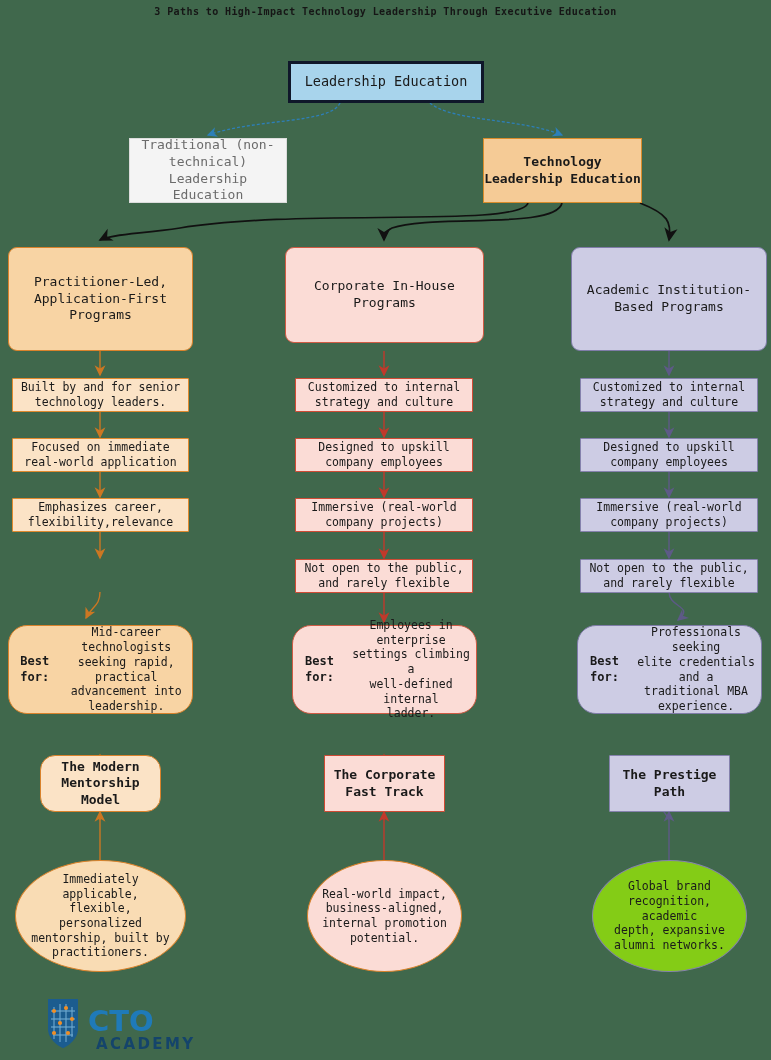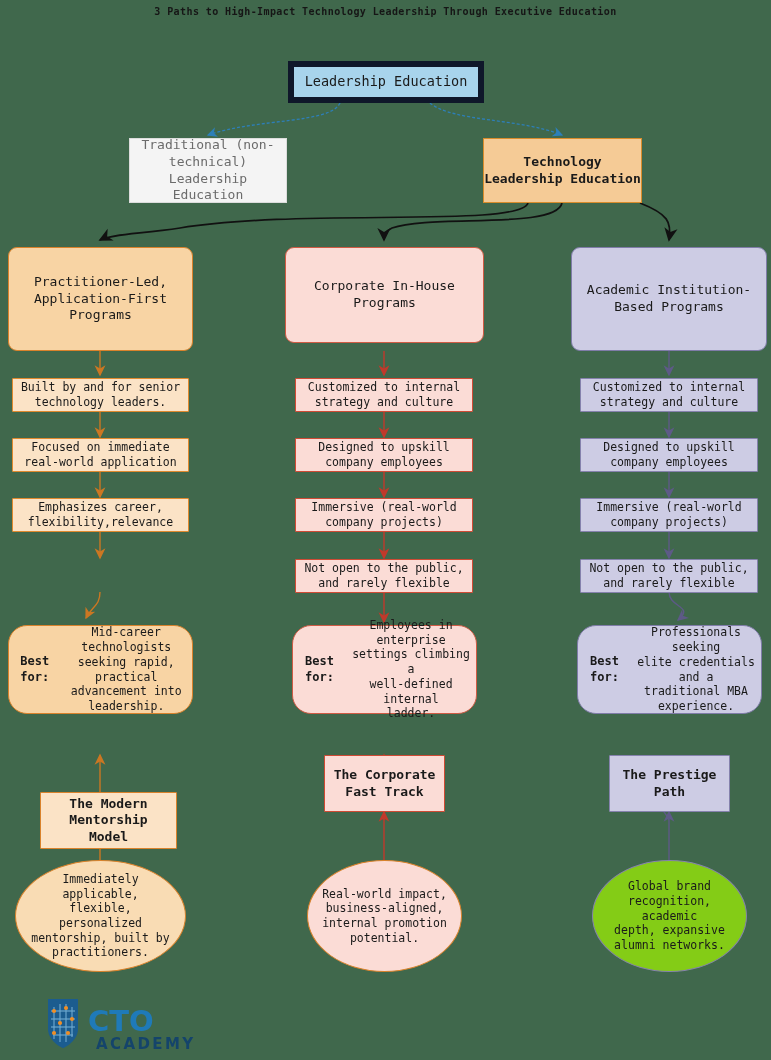--- a/index.html
+++ b/index.html
@@ -50,21 +50,21 @@
     font-weight: bold;
     font-size: 10px;
     letter-spacing: 0.4px;
     color: #161616;
     z-index: 4;
   }
 
   
   .root-box {
     background: #a8d4ec;
-    border: 6px solid #0f172a;
+    border: 3px solid #0f172a;
     font-size: 13.5px;
   }
 
   
   .branch-muted {
     background: #f4f4f4;
     border: 1px solid #dcdcdc;
     color: #6b6b6b;
     font-size: 13px;
   }
@@ -228,21 +228,21 @@
     <span>Focused on immediate
 real-world application</span>
   </div>
   <div class="node bestfor c-orange" style="left:8px; top:625px; width:185px; height:89px;">
     <span class="bf-head">Best for:</span>
     <span>Mid-career technologists
 seeking rapid, practical
 advancement into
 leadership.</span>
   </div>
-  <div class="node namebox n-orange" style="left:40px; top:792px; width:137px; height:57px;">
+  <div class="node namebox n-orange" style="left:40px; top:755px; width:121px; height:57px;border-radius:15px;">
     <span>The Modern
 Mentorship
 Model</span>
   </div>
   <div class="node ellipse e-orange" style="left:15px; top:860px; width:171px; height:112px;">
     <span>Immediately
 applicable, flexible,
 personalized
 mentorship, built by
 practitioners.</span>

